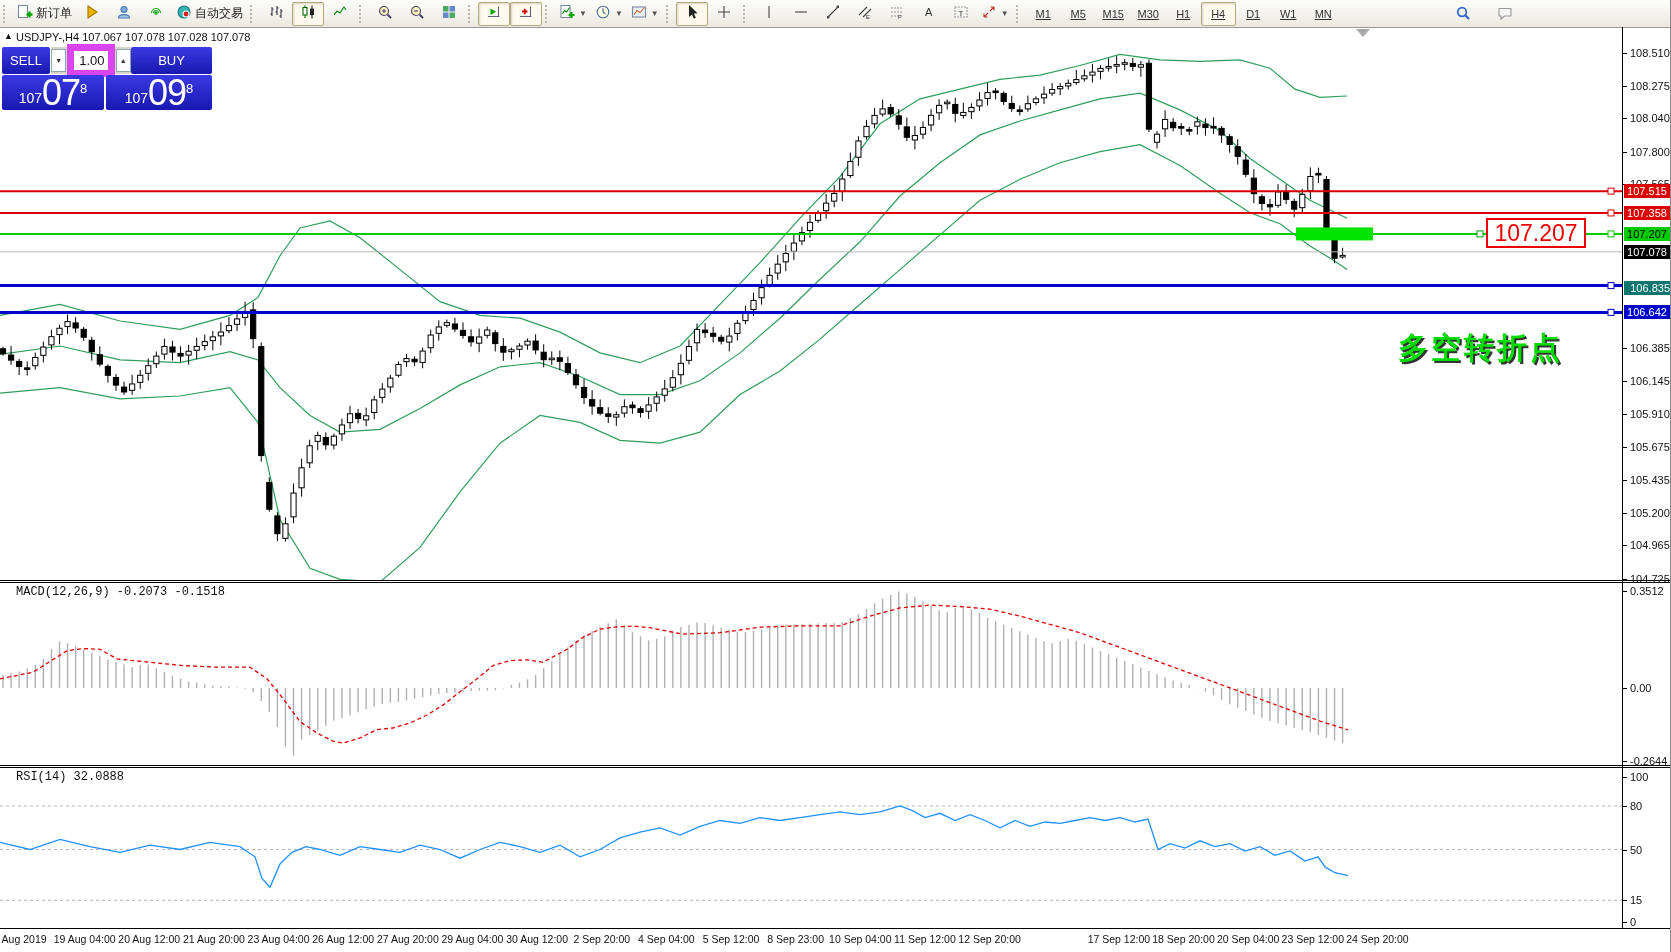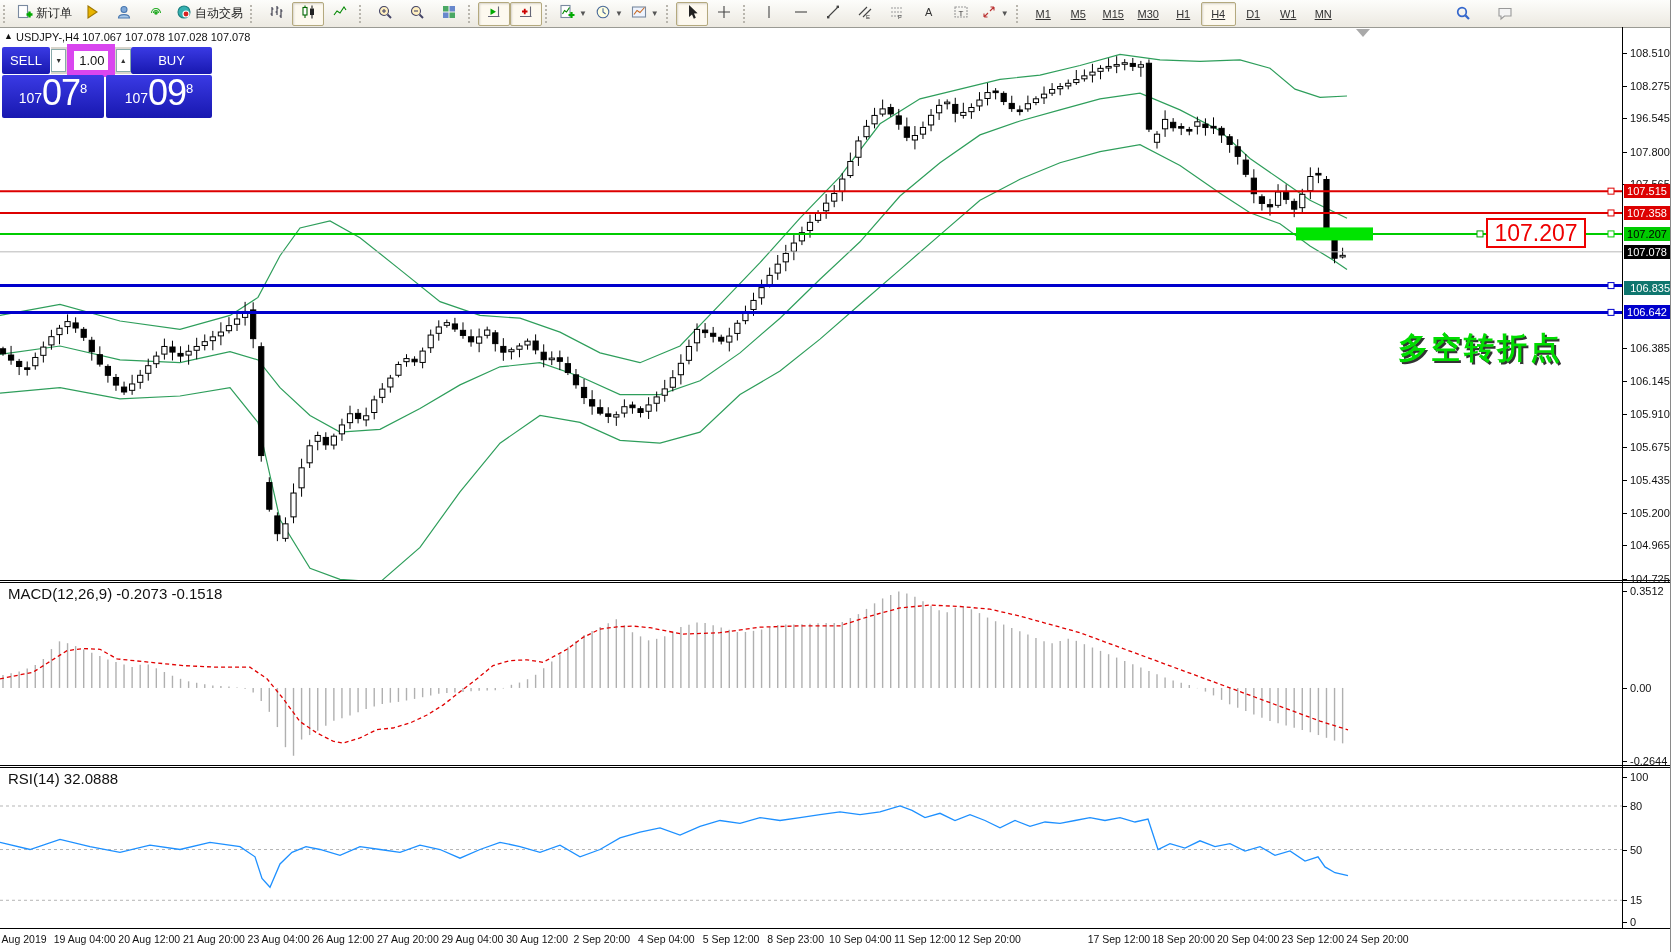--- a/index.html
+++ b/index.html
@@ -20,40 +20,40 @@
   
   .pane-sep{position:absolute;left:0;width:1671px;height:3px;background:#fff;
     border-top:1px solid #000;border-bottom:1px solid #000;box-sizing:border-box;}
   #axis-line{position:absolute;left:1622px;top:27px;width:1px;height:902px;background:#000;}
   #time-sep{position:absolute;left:0;top:928px;width:1671px;height:1px;background:#000;}
   .axis-label{position:absolute;left:1630px;font-size:11px;color:#111;}
   .axis-tick{position:absolute;left:1622px;width:5px;height:1px;background:#000;}
   .badge{position:absolute;left:1624px;width:46px;height:14px;font-size:11px;line-height:14px;
     text-align:center;}
   .time-label{position:absolute;top:933px;font-size:10.5px;color:#111;transform:translateX(-50%);}
-  .ind-label{position:absolute;left:8px;font-size:15px;color:#111;}
+  .ind-label{position:absolute;left:16px;font-size:12px;color:#111;font-family:Liberation Mono, monospace;}
   #chart-title{position:absolute;left:16px;top:31px;font-size:11px;color:#111;}
   #oct-collapse{position:absolute;left:4px;top:31px;font-size:9px;color:#111;}
   #shift-marker{position:absolute;left:1356px;top:29px;width:0;height:0;
     border-left:7px solid transparent;border-right:7px solid transparent;border-top:8px solid #a9a9a9;}
   
   #oct{position:absolute;left:2px;top:47px;width:181px;height:61px;}
   .oct-blue{background:linear-gradient(180deg,#3a3ae4,#1818b0);color:#fff;}
   #oct-sell-btn{position:absolute;left:0;top:0;width:48px;height:27px;font-size:13px;
     display:flex;align-items:center;justify-content:center;border-radius:2px;}
   #oct-buy-btn{position:absolute;left:129px;top:0;width:81px;height:27px;font-size:13px;
     display:flex;align-items:center;justify-content:center;border-radius:2px;}
   #oct-vol-wrap{position:absolute;left:49px;top:0;width:80px;height:27px;background:#d9d5cc;
     display:flex;align-items:center;justify-content:center;gap:1px;}
   .spin{width:17px;height:21px;background:#fff;border:1px solid #8aa;font-size:7px;color:#333;
     display:flex;align-items:center;justify-content:center;}
   #oct-vol{width:38px;height:19px;background:#fff;border:7px solid #d946ef;font-size:13px;
     text-align:right;padding-right:3px;line-height:19px;color:#111;}
   .oct-price{position:absolute;top:28px;height:33px;display:flex;align-items:flex-end;
-    justify-content:center;padding-bottom:10px;border-radius:2px;}
+    justify-content:center;padding-bottom:2px;border-radius:2px;}
   #oct-sell-price{left:0;width:102px;}
   #oct-buy-price{left:104px;width:106px;}
   .p-small{font-size:14px;line-height:20px;}
   .p-big{font-size:36px;line-height:30px;font-weight:400;letter-spacing:-1px;}
   .p-sup{font-size:13px;line-height:26px;align-self:flex-start;margin-top:1px;}
   
   #anno-box{position:absolute;left:1486px;top:218px;width:100px;height:30px;background:#fff;
     border:2px solid #ee0000;box-sizing:border-box;display:flex;align-items:center;justify-content:center;
     font-size:23px;color:#ee0000;}
   #anno-text{position:absolute;left:1398px;top:328px;font-size:30px;font-weight:bold;
@@ -833,21 +833,21 @@
 
   <div class="pane-sep" style="top:580px"></div>
   <div class="pane-sep" style="top:765px"></div>
   <div id="time-sep"></div>
   <div id="axis-line"></div>
 
 <div class="axis-label" style="top: 46.9696px;">108.510</div>
     <div class="axis-tick" style="top: 52.9696px;"></div>
     <div class="axis-label" style="top: 79.6052px;">108.275</div>
     <div class="axis-tick" style="top: 85.6052px;"></div>
-    <div class="axis-label" style="top: 112.241px;">196.545</div>
+    <div class="axis-label" style="top: 112.241px;">108.040</div>
     <div class="axis-tick" style="top: 118.241px;"></div>
     <div class="axis-label" style="top: 145.571px;">107.800</div>
     <div class="axis-tick" style="top: 151.571px;"></div>
     <div class="axis-label" style="top: 178.206px;">107.565</div>
     <div class="axis-tick" style="top: 184.206px;"></div>
     <div class="axis-label" style="top: 342.079px;">106.385</div>
     <div class="axis-tick" style="top: 348.079px;"></div>
     <div class="axis-label" style="top: 375.409px;">106.145</div>
     <div class="axis-tick" style="top: 381.409px;"></div>
     <div class="axis-label" style="top: 408.044px;">105.910</div>

